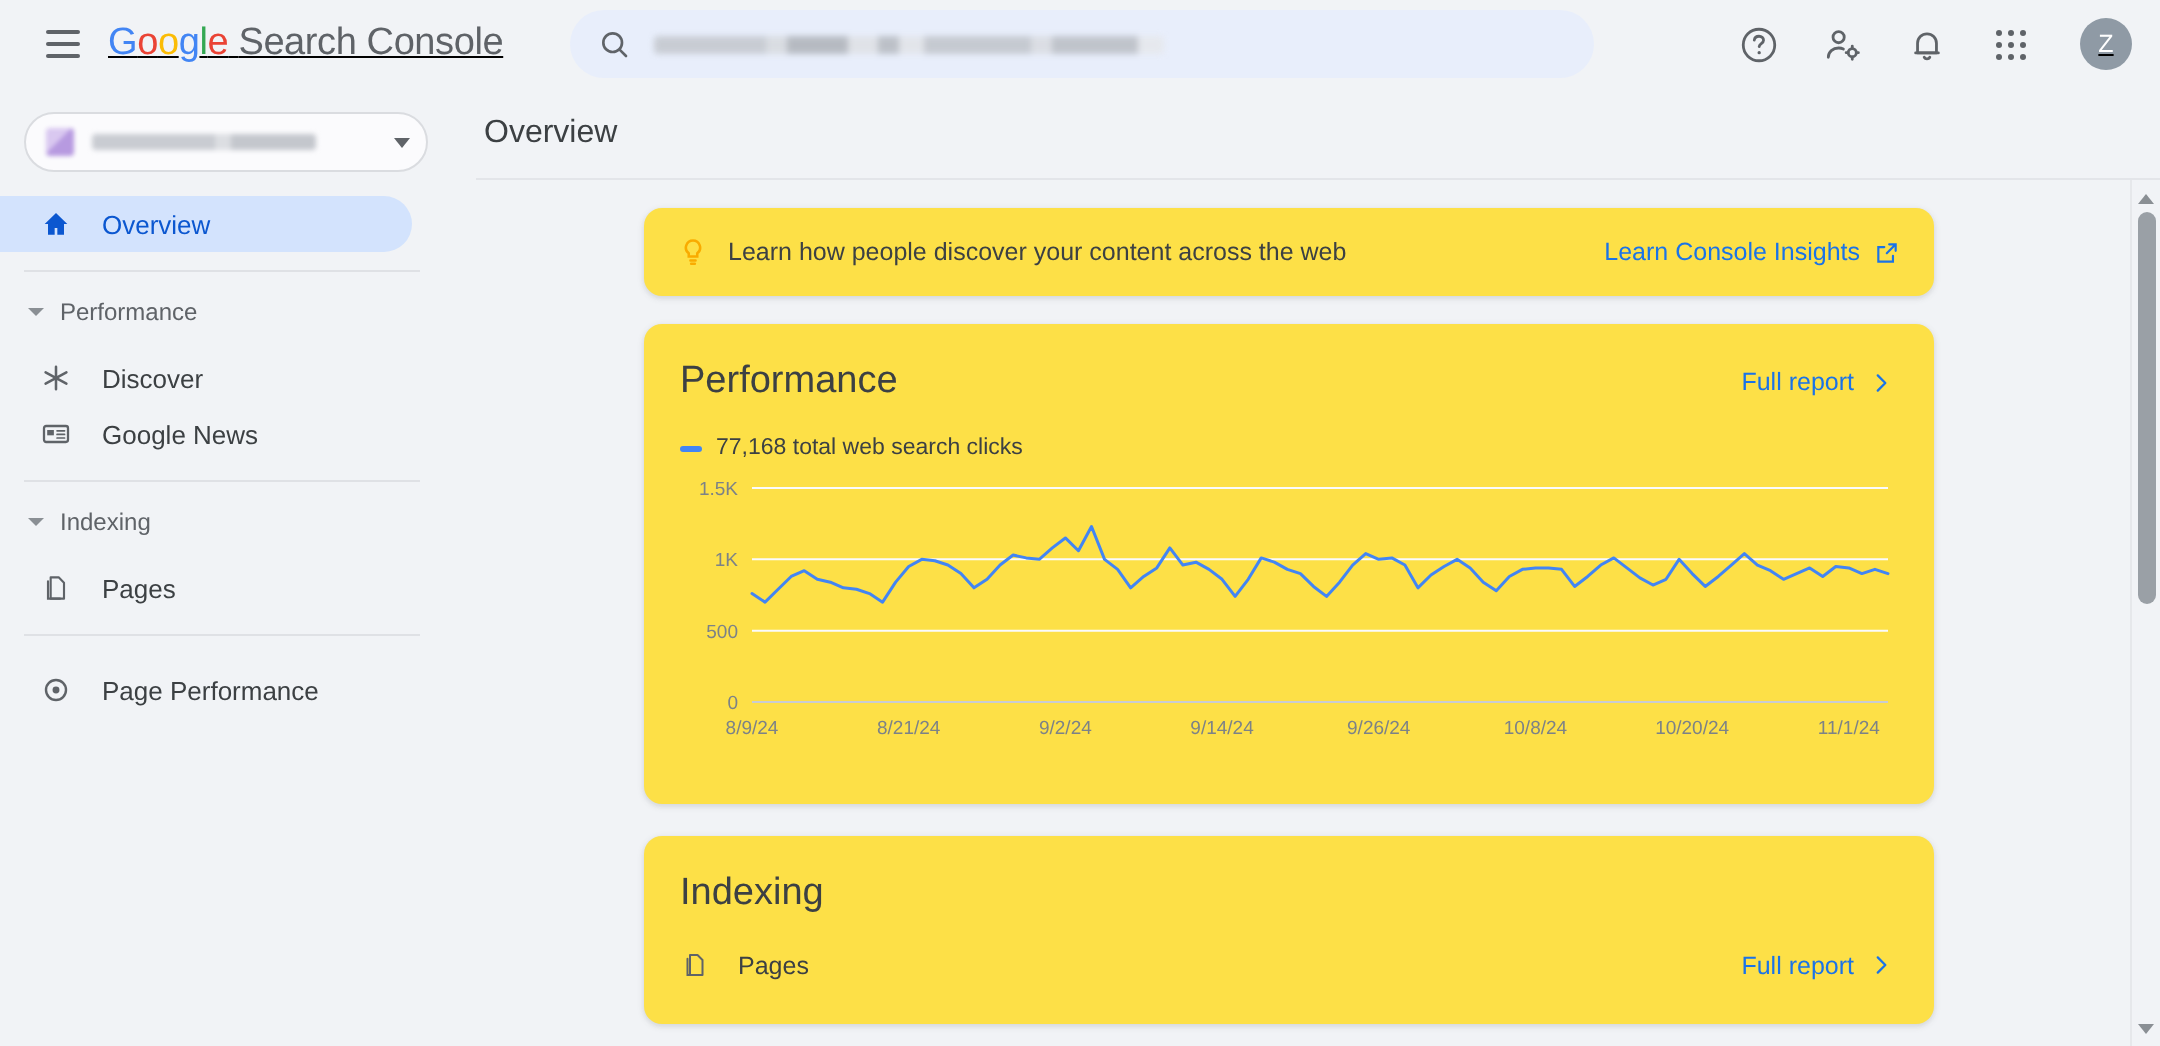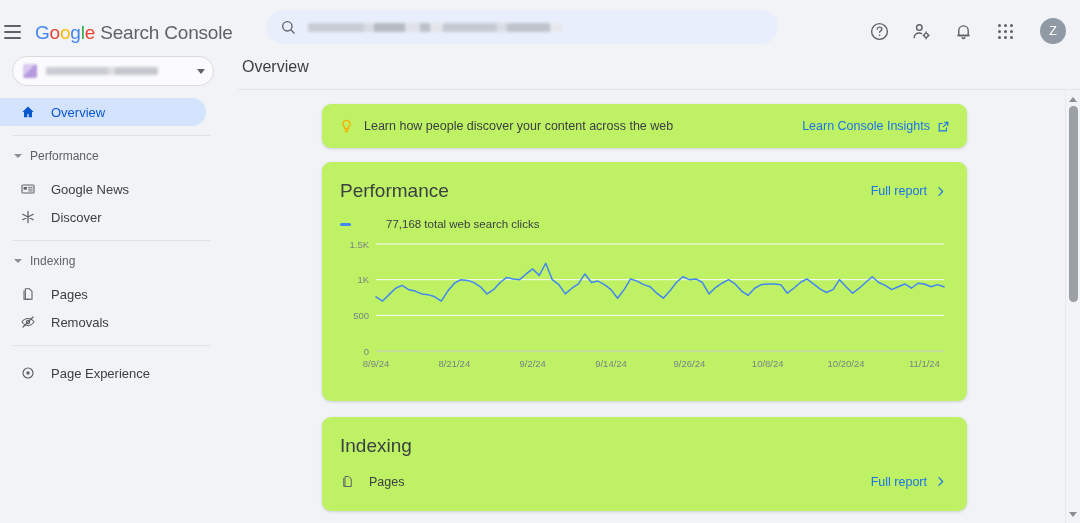--- a/index.html
+++ b/index.html
@@ -8,23 +8,24 @@
     overflow: hidden;
     background: #f1f3f6;
     font-family: "Liberation Sans", sans-serif;
     -webkit-font-smoothing: antialiased;
   }
   .app { position: relative; width: 1080px; height: 523px; display: flex; flex-direction: column; }
 
   
   .topbar {
     height: 44px; flex: 0 0 44px;
-    display: flex; align-items: flex-end;
+    display: flex; align-items: center;
     background: #f1f3f6;
-    padding: 0 14px 0 1px;
+    padding: 0 14px 0 20px;
+    text-decoration: underline;
   }
   .hamburger { width: 24px; height: 24px; display:flex; flex-direction:column; justify-content:center; gap:4px; cursor:pointer; margin-right: 10px;}
   .hamburger span { display:block; height:2px; width:17px; background:#5f6368; border-radius:2px; margin-left:3px;}
   .brand { font-size: 19px; color:#5f6368; letter-spacing:-0.2px; white-space:nowrap; }
   .brand .g1{color:#4285f4;} .brand .o1{color:#ea4335;} .brand .o2{color:#fbbc05;}
   .brand .g2{color:#4285f4;} .brand .l1{color:#34a853;} .brand .e1{color:#ea4335;}
   .brand .sc { color:#5f6368; }
 
   .searchwrap { flex: 0 0 512px; margin-left: 33px; }
   .searchbar {
@@ -86,32 +87,32 @@
 
   
   .main { flex:1; min-width:0; display:flex; flex-direction:column; background:#f1f3f6; position:relative; }
   .pagehead { padding: 14px 0 13px 18px; }
   .pagetitle { font-size:16px; color:#3c4043; }
   .headrule { height:1px; background:#e3e5e9; margin-left:14px; }
 
   .scrollarea { flex:1; overflow:hidden; position:relative; padding: 14px 0 0 0; }
   .content { width: 645px; margin-left: 98px; }
 
-  .card { background:#bef264; border-radius:9px; box-shadow: 0 1px 2px rgba(60,64,67,.10), 0 1px 3px 1px rgba(60,64,67,.06); }
+  .card { background:#fde047; border-radius:9px; box-shadow: 0 1px 2px rgba(60,64,67,.10), 0 1px 3px 1px rgba(60,64,67,.06); }
 
   .insights { height: 44px; display:flex; align-items:center; padding: 0 17px 0 14px; margin-bottom: 14px; }
   .bulb { width:20px; flex:0 0 20px; margin-right:8px; display:flex; align-items:center; justify-content:center;}
   .insights-text { font-size:12.5px; color:#3c4043; }
   .insights-link { margin-left:auto; display:flex; align-items:center; gap:7px; font-size:12.5px; color:#1a73e8; cursor:pointer;}
 
   .perf { padding: 18px 20px 16px 18px; margin-bottom: 16px; }
   .cardhead { display:flex; align-items:flex-start; }
   .cardtitle { font-size:19px; color:#3c4043; font-weight:400; }
   .fullreport { margin-left:auto; display:flex; align-items:center; gap:7px; font-size:12.5px; color:#1a73e8; cursor:pointer; padding-top:4px;}
-  .legend { display:flex; align-items:center; margin-top: 16px; gap: 28px; }
+  .legend { display:flex; align-items:center; margin-top: 16px; }
   .legdash { width:11px; height:3px; border-radius:2px; background:#4285f4; margin-right:7px; }
   .legtext { font-size:11.5px; color:#3c4043; }
   .chartbox { margin-top: 6px; }
 
   .idx { padding: 18px 20px 22px 18px; }
   .idxrow { display:flex; align-items:center; margin-top: 17px; }
   .idxrow .ni { width:18px; flex:0 0 18px; margin-right:11px; display:flex; align-items:center;}
   .idxlabel { font-size:12.5px; color:#3c4043; }
   .idx .fullreport { padding-top:0; }
 
@@ -213,75 +214,65 @@
 
       <div class="divider"></div>
 
       <div class="navgroup">
         <span class="tri"></span>
         <span>Performance</span>
       </div>
       <div class="navspace"></div>
       <div class="navitem">
         <span class="ni">
+          <svg viewBox="0 0 24 24" width="16" height="16" stroke="#5f6368" stroke-width="1.9" stroke-linecap="round">
+            <path d="M12 3.5v17M4.2 7.8l15.6 8.4M19.8 7.8 4.2 16.2"></path>
+          </svg>
+        </span>
+        <span>Discover</span>
+      </div>
+      <div class="navitem">
+        <span class="ni">
           <svg viewBox="0 0 24 24" width="16" height="16" fill="none" stroke="#5f6368" stroke-width="1.7">
             <rect x="3" y="6" width="18" height="12" rx="1.6"></rect>
             <rect x="5.4" y="9" width="5" height="4" fill="#5f6368" stroke="none"></rect>
             <path d="M12.8 9.6h5.6M12.8 12.3h5.6M12.8 15h5.6" stroke-linecap="round" stroke-width="1.3"></path>
           </svg>
         </span>
         <span>Google News</span>
       </div>
-      <div class="navitem">
-        <span class="ni">
-          <svg viewBox="0 0 24 24" width="16" height="16" stroke="#5f6368" stroke-width="1.9" stroke-linecap="round">
-            <path d="M12 3.5v17M4.2 7.8l15.6 8.4M19.8 7.8 4.2 16.2"></path>
-          </svg>
-        </span>
-        <span>Discover</span>
-      </div>
 
       <div class="divider"></div>
 
       <div class="navgroup">
         <span class="tri"></span>
         <span>Indexing</span>
       </div>
       <div class="navspace"></div>
       <div class="navitem">
         <span class="ni">
           <svg viewBox="0 0 24 24" width="16" height="16" fill="none" stroke="#5f6368" stroke-width="1.6">
             <path d="M8 4h6l4 4v12H8z" stroke-linejoin="round"></path>
               <path d="M6 7v13h9" stroke-linecap="round"></path>
           </svg>
         </span>
         <span>Pages</span>
       </div>
-      <div class="navitem">
-        <span class="ni">
-          <svg viewBox="0 0 24 24" width="16" height="16" fill="none" stroke="#5f6368" stroke-width="1.6">
-            <path d="M3 12s3.4-5.2 9-5.2 9 5.2 9 5.2-3.4 5.2-9 5.2S3 12 3 12z"></path>
-            <circle cx="12" cy="12" r="2.5"></circle>
-              <line x1="4.5" y1="19.5" x2="19.5" y2="4.5" stroke-linecap="round" stroke-width="1.9"></line>
-          </svg>
-        </span>
-        <span>Removals</span>
-      </div>
 
       <div class="divider"></div>
 
       <div class="navspace"></div>
       <div class="navitem">
         <span class="ni">
           <svg viewBox="0 0 24 24" width="16" height="16" fill="none" stroke="#5f6368" stroke-width="1.8">
             <circle cx="12" cy="12" r="7.5"></circle>
               <circle cx="12" cy="12" r="2.6" fill="#5f6368" stroke="none"></circle>
           </svg>
         </span>
-        <span>Page Experience</span>
+        <span>Page Performance</span>
       </div>
 
     </div>
 
     <div class="main">
       <div class="pagehead">
         <div class="pagetitle">Overview</div>
       </div>
       <div class="headrule"></div>
 

